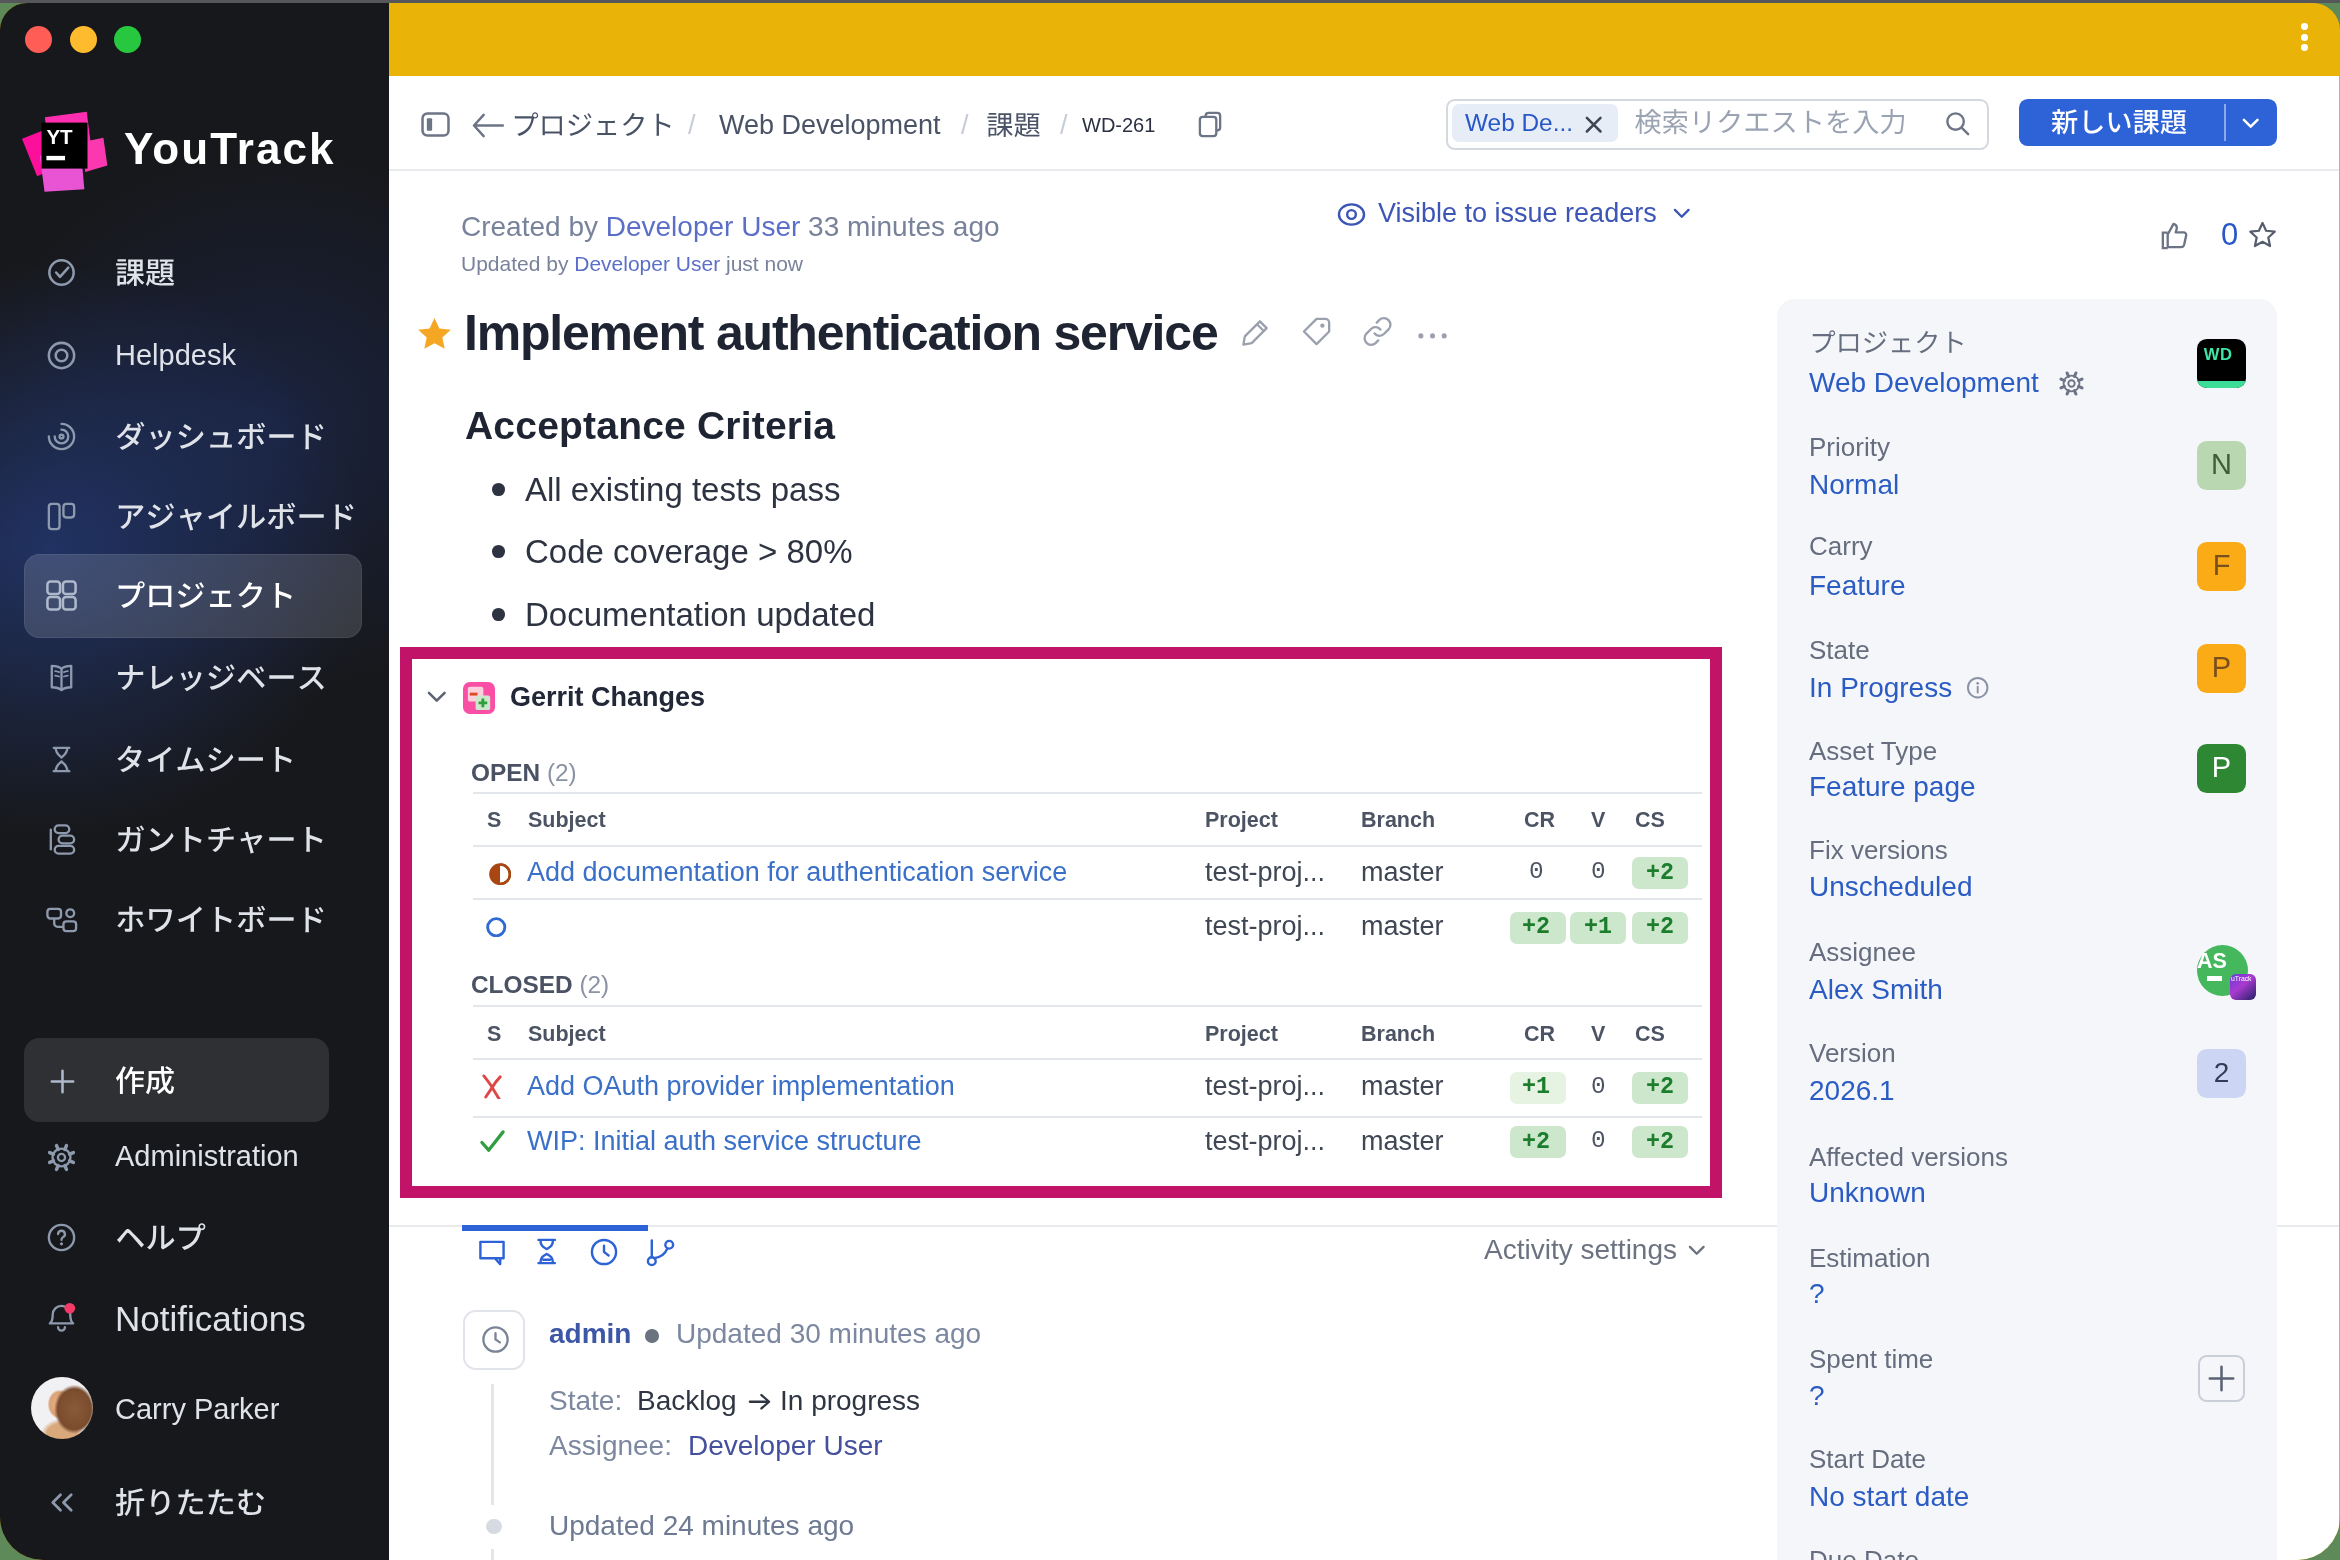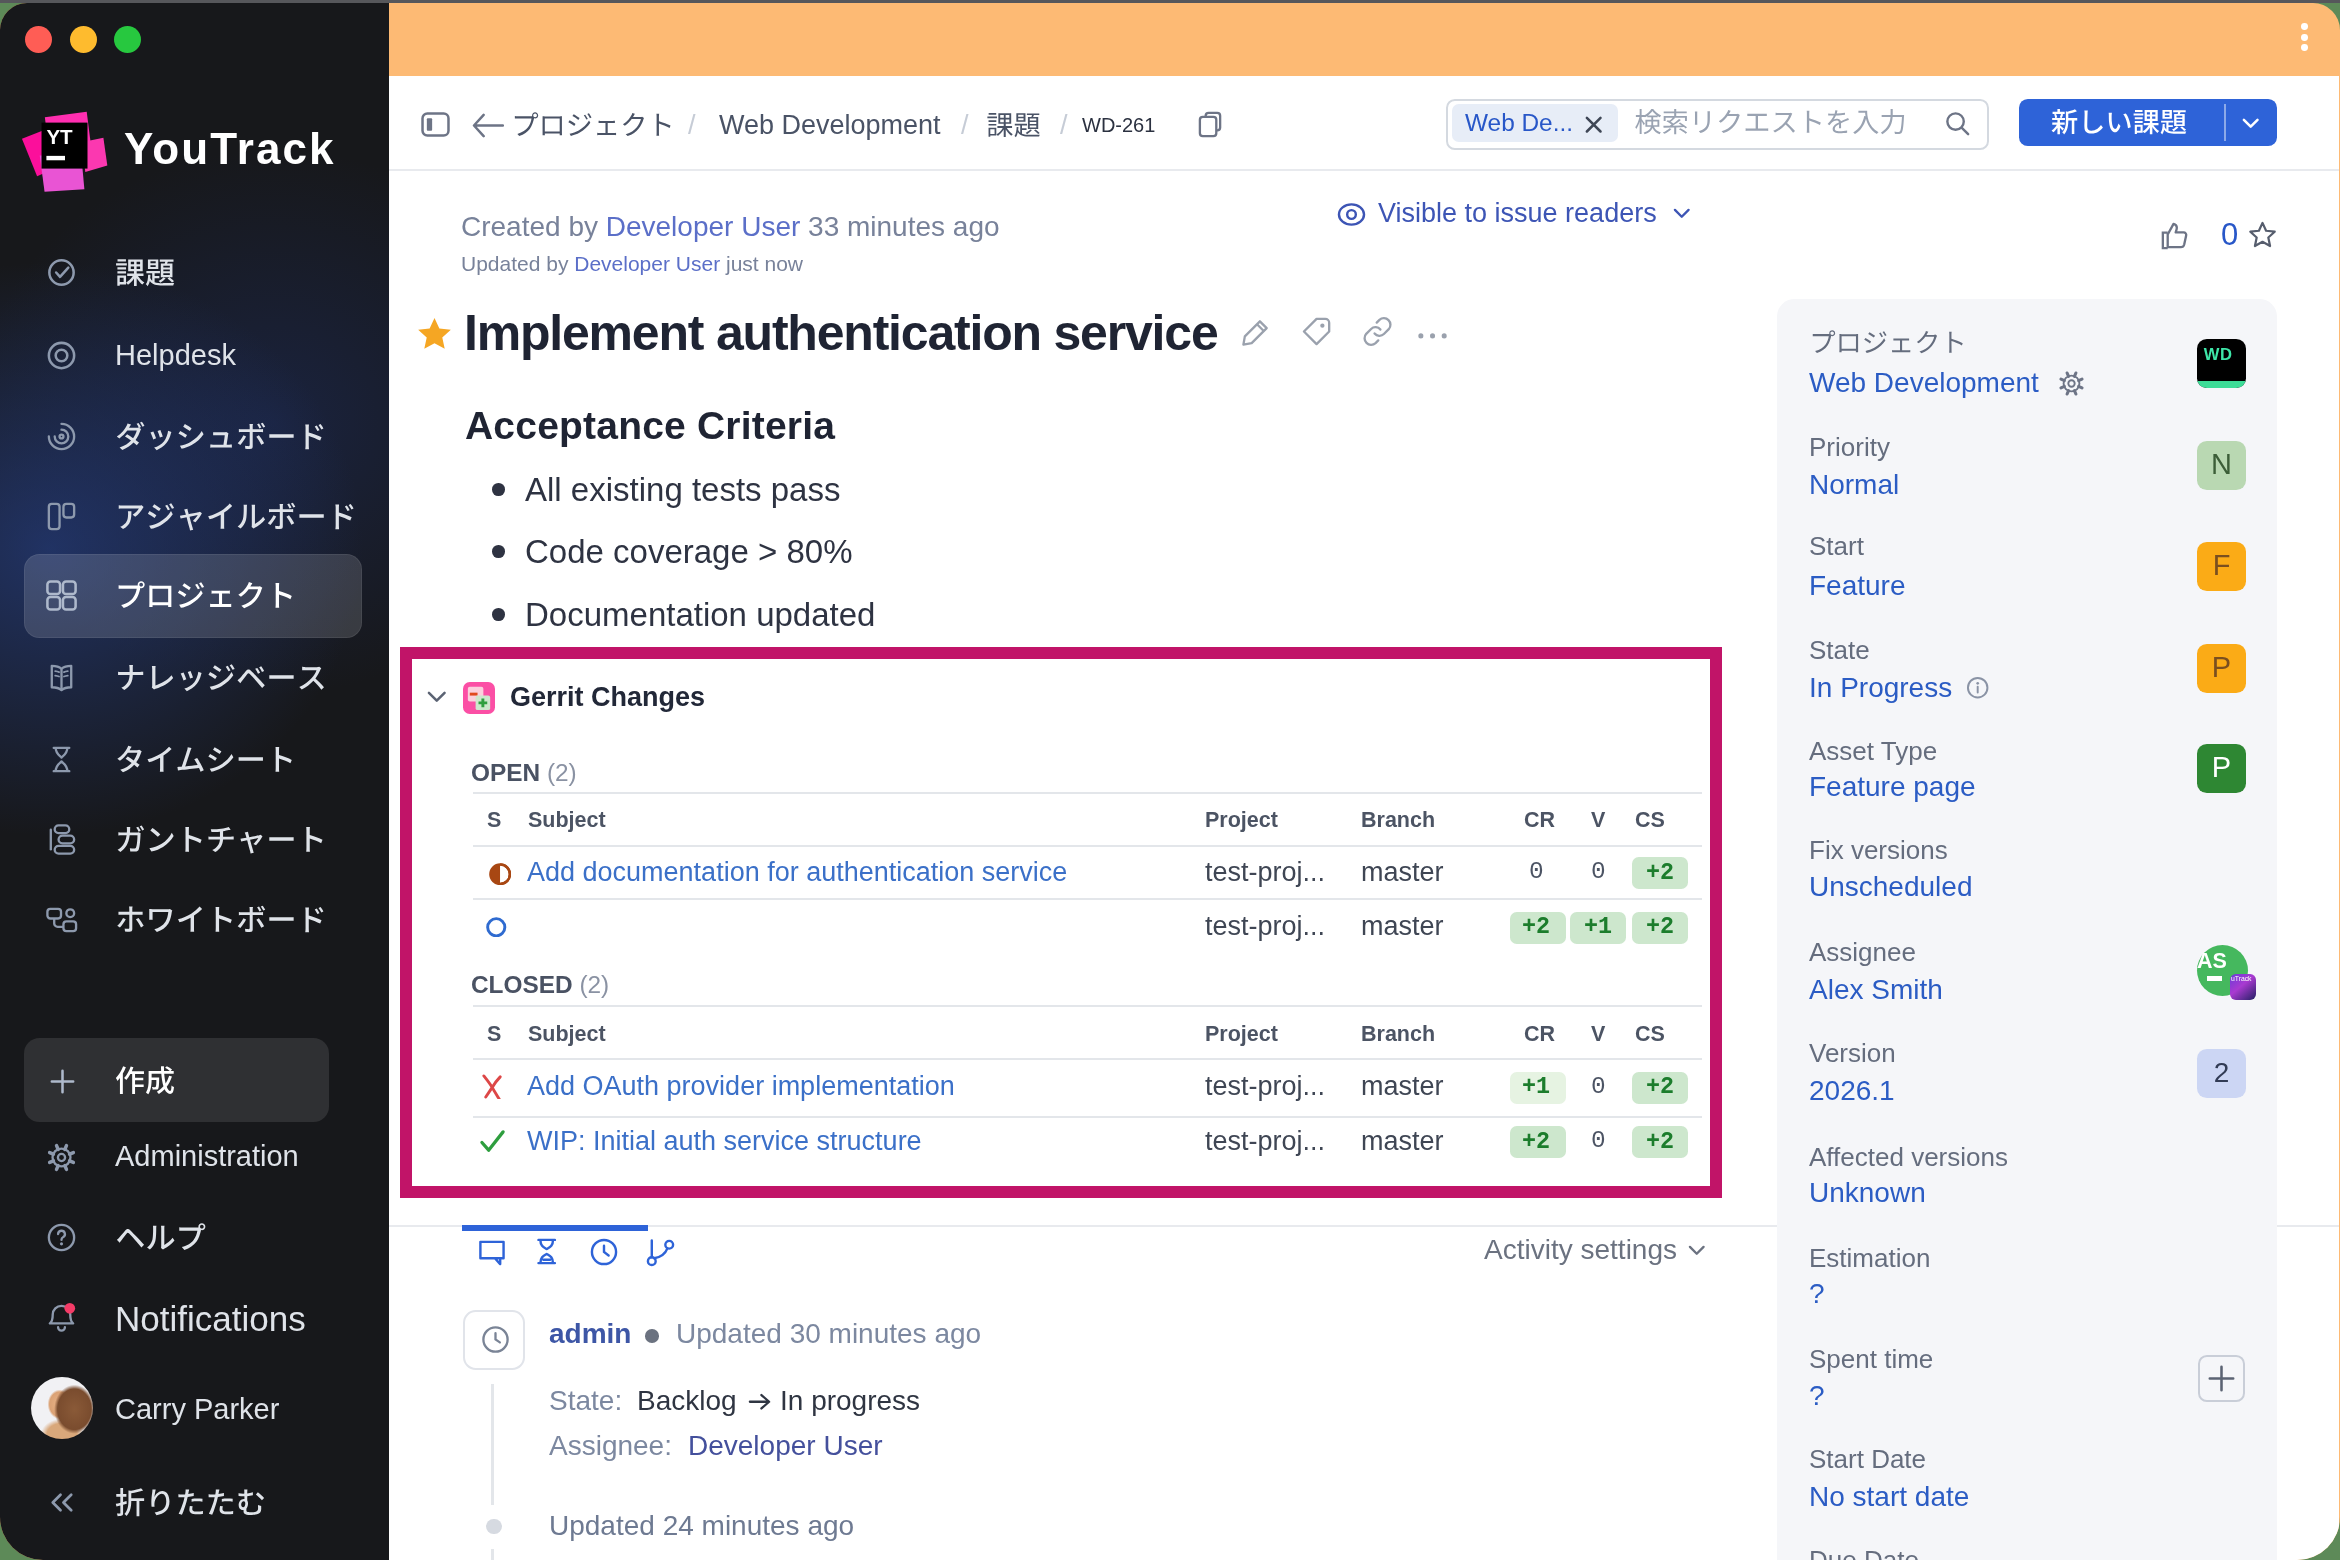--- a/index.html
+++ b/index.html
@@ -1,14 +1,14 @@
 <!DOCTYPE html>
 <html><head><meta charset="utf-8"><style>html,body{margin:0;padding:0;width:2341px;height:1560px;overflow:hidden;font-family:"Liberation Sans",sans-serif;}body{background:#5d8a58;}</style></head><body>
 <div style="position:absolute;left:0;top:0;width:2341px;height:2.9px;background:#56575b;"></div>
-<div style="position:absolute;left:0px;top:2.9px;width:2340px;height:1557px;background:#fdba74;border-radius:27px 27px 43px 43px;overflow:hidden;">
+<div style="position:absolute;left:0px;top:2.9px;width:2340px;height:1557px;background:#eab308;border-radius:27px 27px 43px 43px;overflow:hidden;">
     <div style="position:absolute;left:25px;top:23.4px;width:27px;height:27px;border-radius:50%;background:#ff5d55;z-index:60;"></div>
     <div style="position:absolute;left:70px;top:23.4px;width:27px;height:27px;border-radius:50%;background:#febb2e;z-index:60;"></div>
     <div style="position:absolute;left:114px;top:23.4px;width:27px;height:27px;border-radius:50%;background:#27c83f;z-index:60;"></div>
     <div style="position:absolute;left:2301px;top:20.5px;width:6.8px;height:6.8px;border-radius:50%;background:#fff;z-index:60;"></div>
     <div style="position:absolute;left:2301px;top:31px;width:6.8px;height:6.8px;border-radius:50%;background:#fff;z-index:60;"></div>
     <div style="position:absolute;left:2301px;top:41px;width:6.8px;height:6.8px;border-radius:50%;background:#fff;z-index:60;"></div>
     <div style="position:absolute;left:0;top:0;width:389px;height:1557px;background:radial-gradient(449px 410px at 49px 546px, rgba(38,64,136,0.65), rgba(38,64,136,0) 70%),radial-gradient(429px 390px at 273px 419px, rgba(30,48,105,0.45), rgba(30,48,105,0) 70%),#17181b;">
       <div style="position:absolute;left:19.5px;top:101px;width:90px;height:92px;"><svg width="90" height="92" viewBox="0 0 92 94">
 <g>
 <path d="M24 16 L66 6 L74 40 L32 50 Z" fill="#ff2eb0" transform="rotate(6 48 28)"></path>
@@ -357,21 +357,21 @@
           <path d="M21.4 26.3L23.1 30.2" stroke="#6d7486" stroke-width="3.6" stroke-linecap="round"></path>
           <path d="M14.6 26.3L12.9 30.2" stroke="#6d7486" stroke-width="3.6" stroke-linecap="round"></path>
           <path d="M9.7 21.4L5.8 23.1" stroke="#6d7486" stroke-width="3.6" stroke-linecap="round"></path>
           <path d="M9.7 14.6L5.8 12.9" stroke="#6d7486" stroke-width="3.6" stroke-linecap="round"></path>
           <path d="M14.6 9.7L12.9 5.8" stroke="#6d7486" stroke-width="3.6" stroke-linecap="round"></path>
           <path d="M21.4 9.7L23.1 5.8" stroke="#6d7486" stroke-width="3.6" stroke-linecap="round"></path>
           <path d="M26.3 14.6L30.2 12.9" stroke="#6d7486" stroke-width="3.6" stroke-linecap="round"></path>
         </svg></div>
       <div style="position:absolute;left:32px;top:132px;font-size:26px;line-height:32px;color:#656d7e;font-weight:400;white-space:nowrap;">Priority</div>
       <div style="position:absolute;left:32px;top:169px;font-size:28px;line-height:34px;color:#2b5cc4;font-weight:400;white-space:nowrap;">Normal</div>
-      <div style="position:absolute;left:32px;top:231px;font-size:26px;line-height:32px;color:#656d7e;font-weight:400;white-space:nowrap;">Start</div>
+      <div style="position:absolute;left:32px;top:231px;font-size:26px;line-height:32px;color:#656d7e;font-weight:400;white-space:nowrap;">Carry</div>
       <div style="position:absolute;left:32px;top:270px;font-size:28px;line-height:34px;color:#2b5cc4;font-weight:400;white-space:nowrap;">Feature</div>
       <div style="position:absolute;left:32px;top:335px;font-size:26px;line-height:32px;color:#656d7e;font-weight:400;white-space:nowrap;">State</div>
       <div style="position:absolute;left:32px;top:372px;font-size:28px;line-height:34px;color:#2b5cc4;font-weight:400;white-space:nowrap;">In Progress</div>
       <div style="position:absolute;left:189px;top:377px;width:23.4px;height:23.4px;"><svg width="23.4" height="23.4" viewBox="0 0 24 24" fill="none">
           <circle cx="12" cy="12" r="10" stroke="#8a93a5" stroke-width="2"></circle>
           <path d="M12 11v6" stroke="#8a93a5" stroke-width="2" stroke-linecap="round"></path>
           <circle cx="12" cy="7.5" r="1.4" fill="#8a93a5"></circle>
         </svg></div>
       <div style="position:absolute;left:32px;top:436px;font-size:26px;line-height:32px;color:#656d7e;font-weight:400;white-space:nowrap;">Asset Type</div>
       <div style="position:absolute;left:32px;top:471px;font-size:28px;line-height:34px;color:#2b5cc4;font-weight:400;white-space:nowrap;">Feature page</div>

